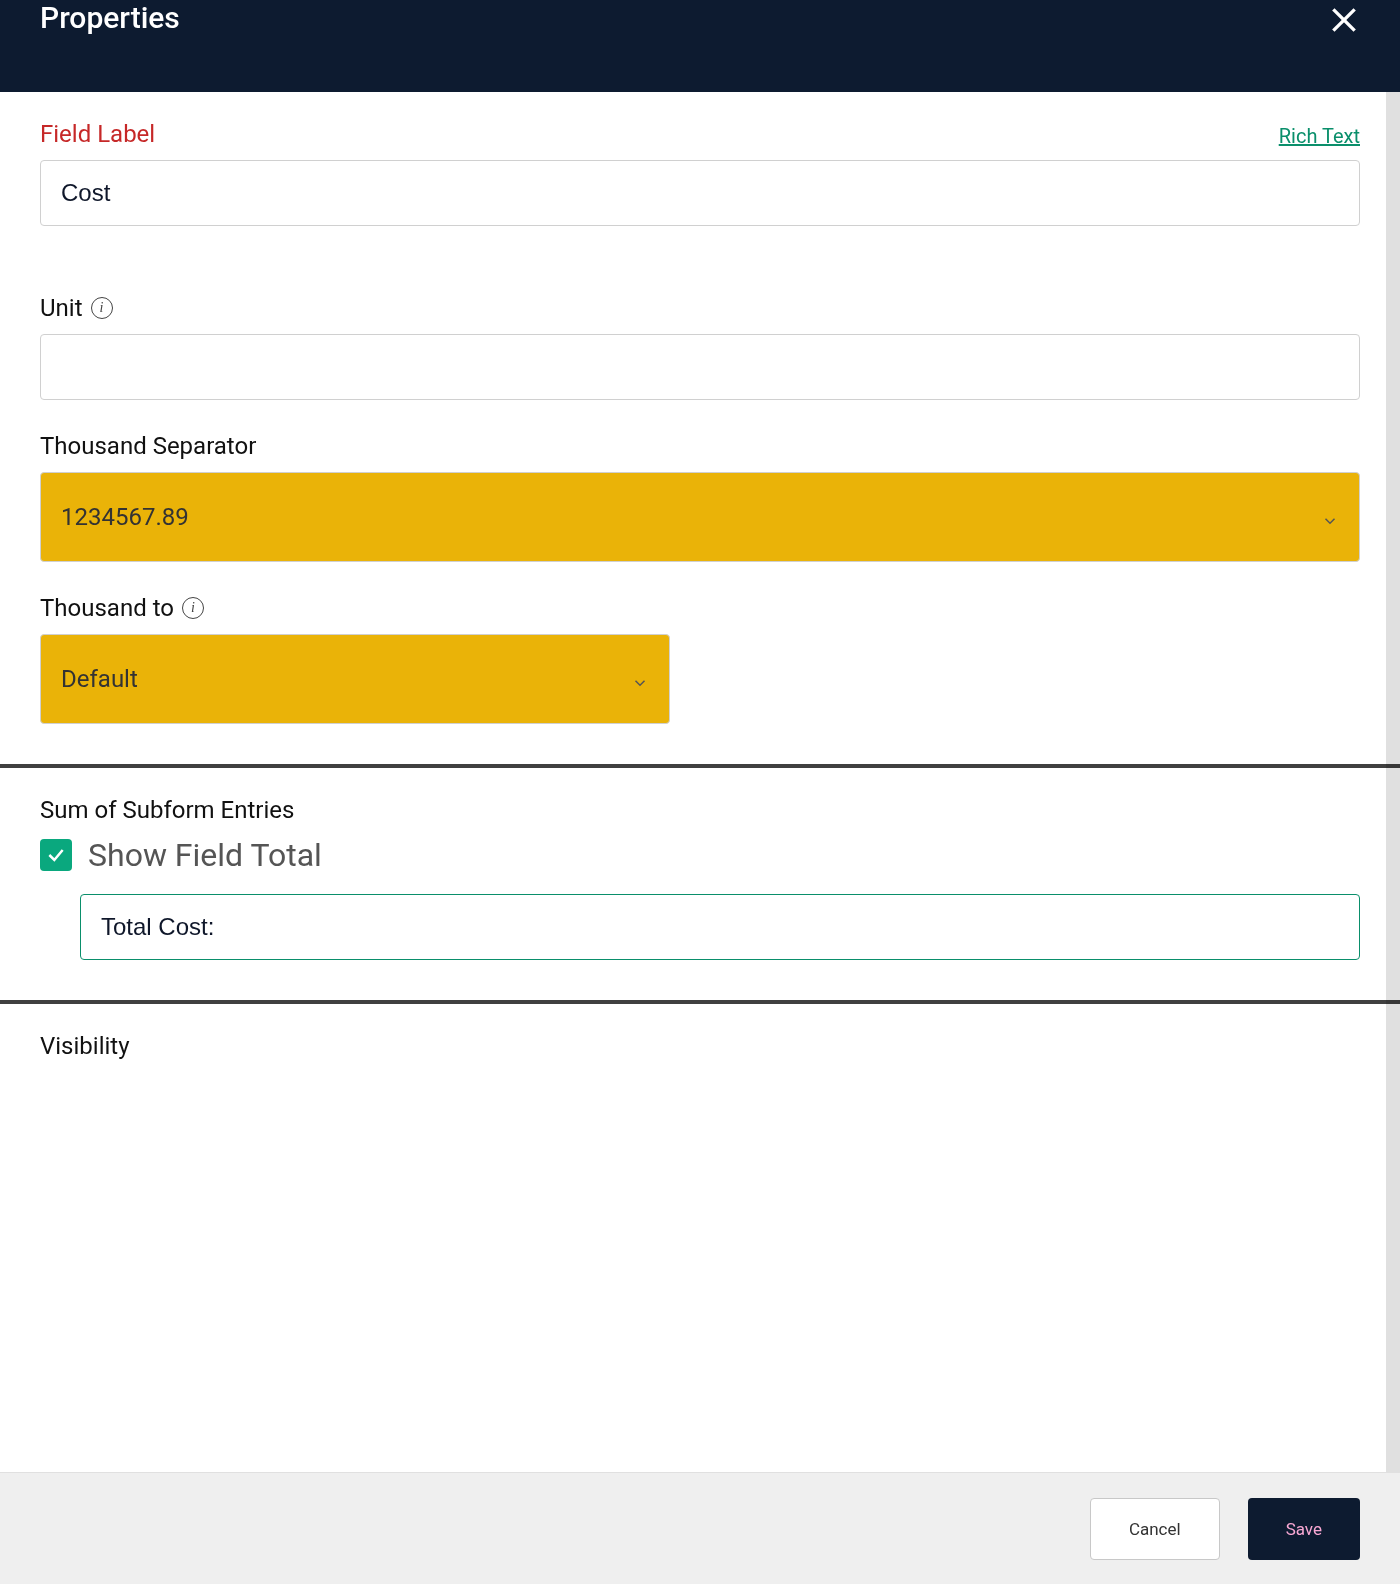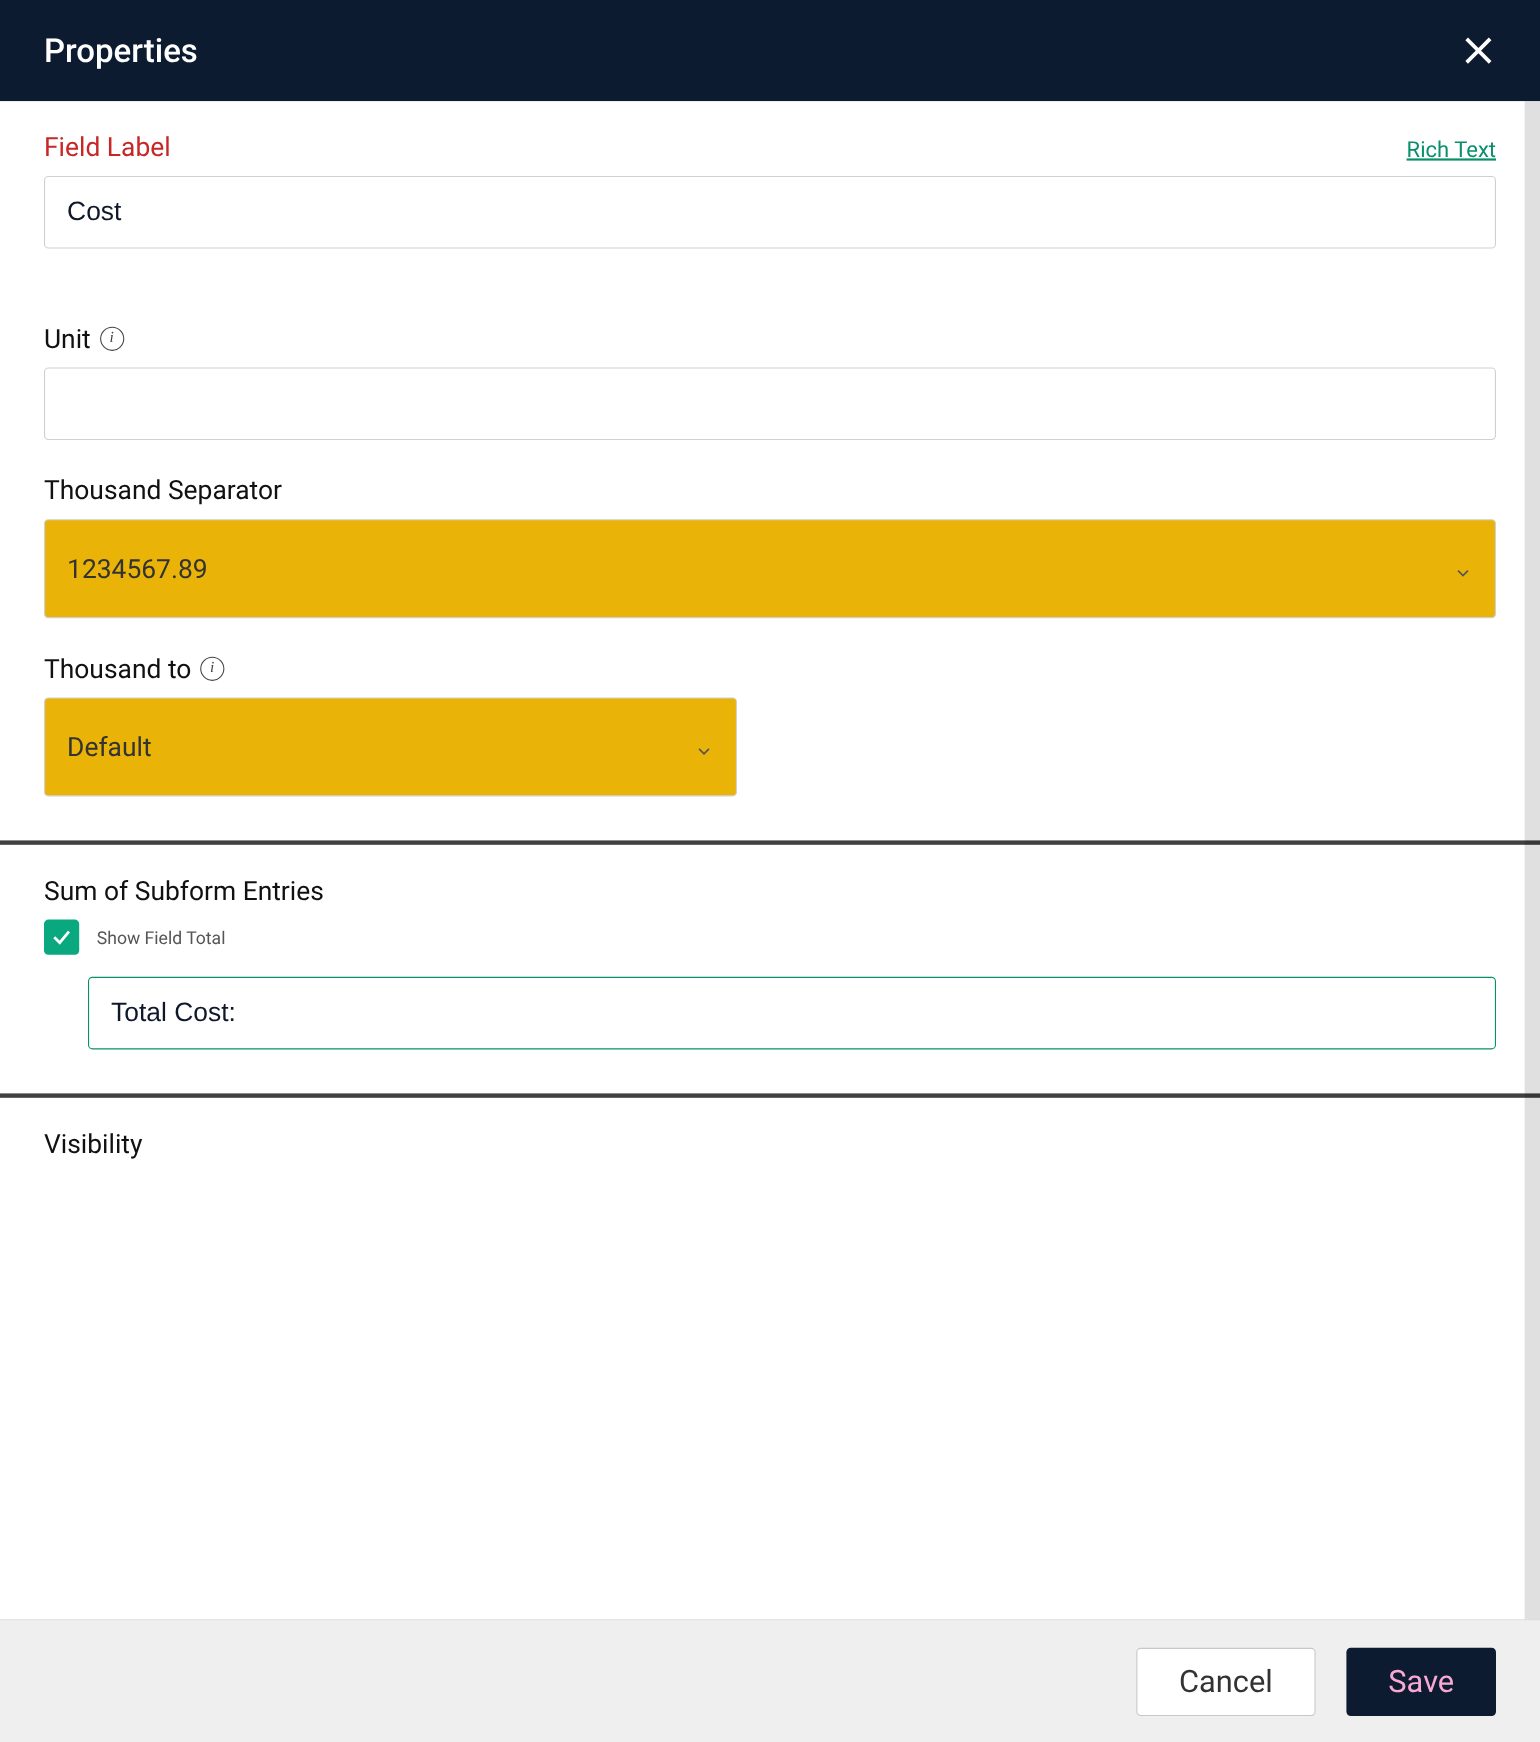--- a/index.html
+++ b/index.html
@@ -14,21 +14,21 @@
     height: 1584px;
     width: 1400px;
   }
 
   
   .header {
     background: #0d1b30;
     color: #fff;
     height: 92px;
     display: flex;
-    align-items: center;
+    align-items: flex-start;
     justify-content: space-between;
     padding: 0 36px 0 40px;
   }
   .header-title {
     font-size: 30px;
     font-weight: 500;
   }
   .close-btn {
     width: 40px;
     height: 40px;
@@ -162,41 +162,41 @@
     height: 32px;
     background: #0aa87e;
     border-radius: 4px;
     display: flex;
     align-items: center;
     justify-content: center;
     cursor: pointer;
   }
   .checkbox svg { stroke: #fff; stroke-width: 3; fill: none; }
   .checkbox-label {
-    font-size: 16px;
+    font-size: 32px;
     color: #555;
   }
 
   .indent { padding-left: 40px; }
 
   
   .footer {
     background: #efefef;
     height: 112px;
     display: flex;
     align-items: center;
     justify-content: flex-end;
     gap: 28px;
     padding: 0 40px;
     border-top: 1px solid #e0e0e0;
   }
   .btn {
     height: 62px;
     padding: 0 38px;
-    font-size: 28px;
+    font-size: 17px;
     border-radius: 4px;
     cursor: pointer;
     border: none;
     font-family: inherit;
   }
   .btn-secondary {
     background: #fff;
     border: 1px solid #c8c8c8;
     color: #333;
   }

